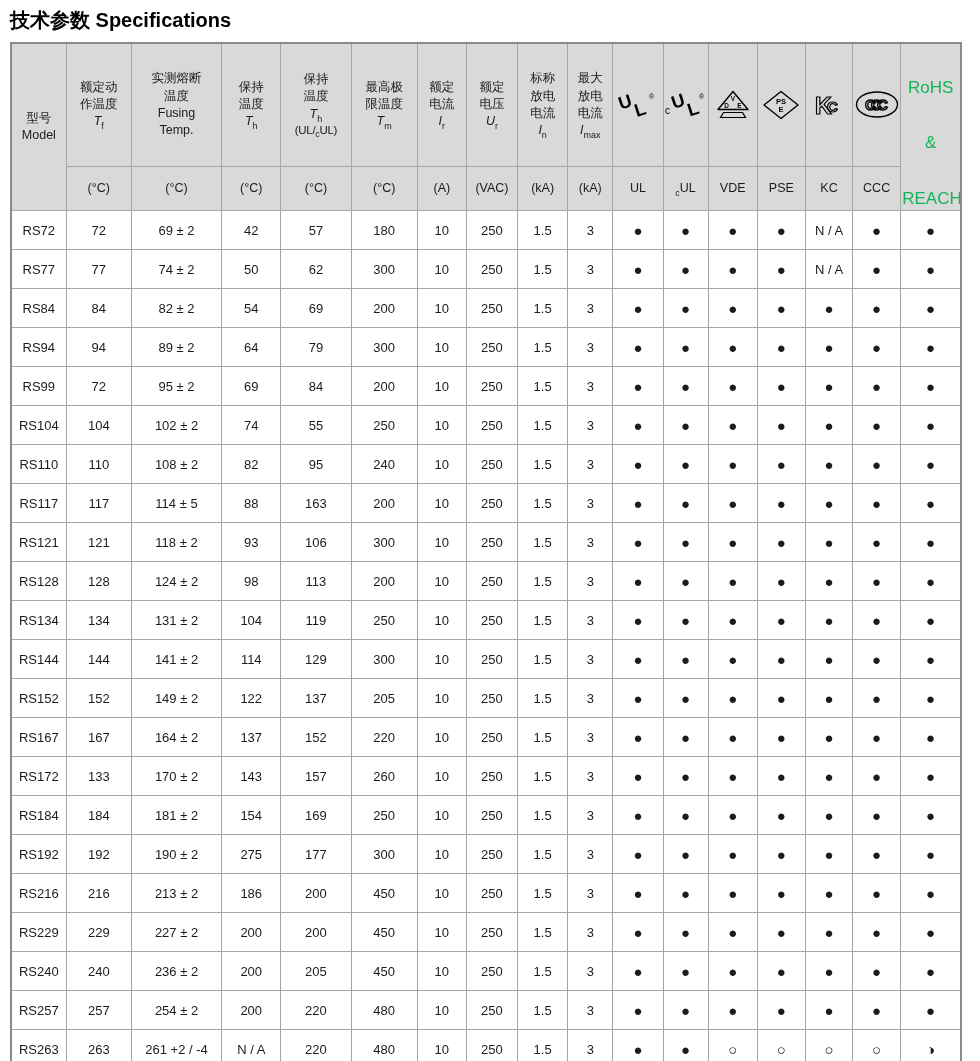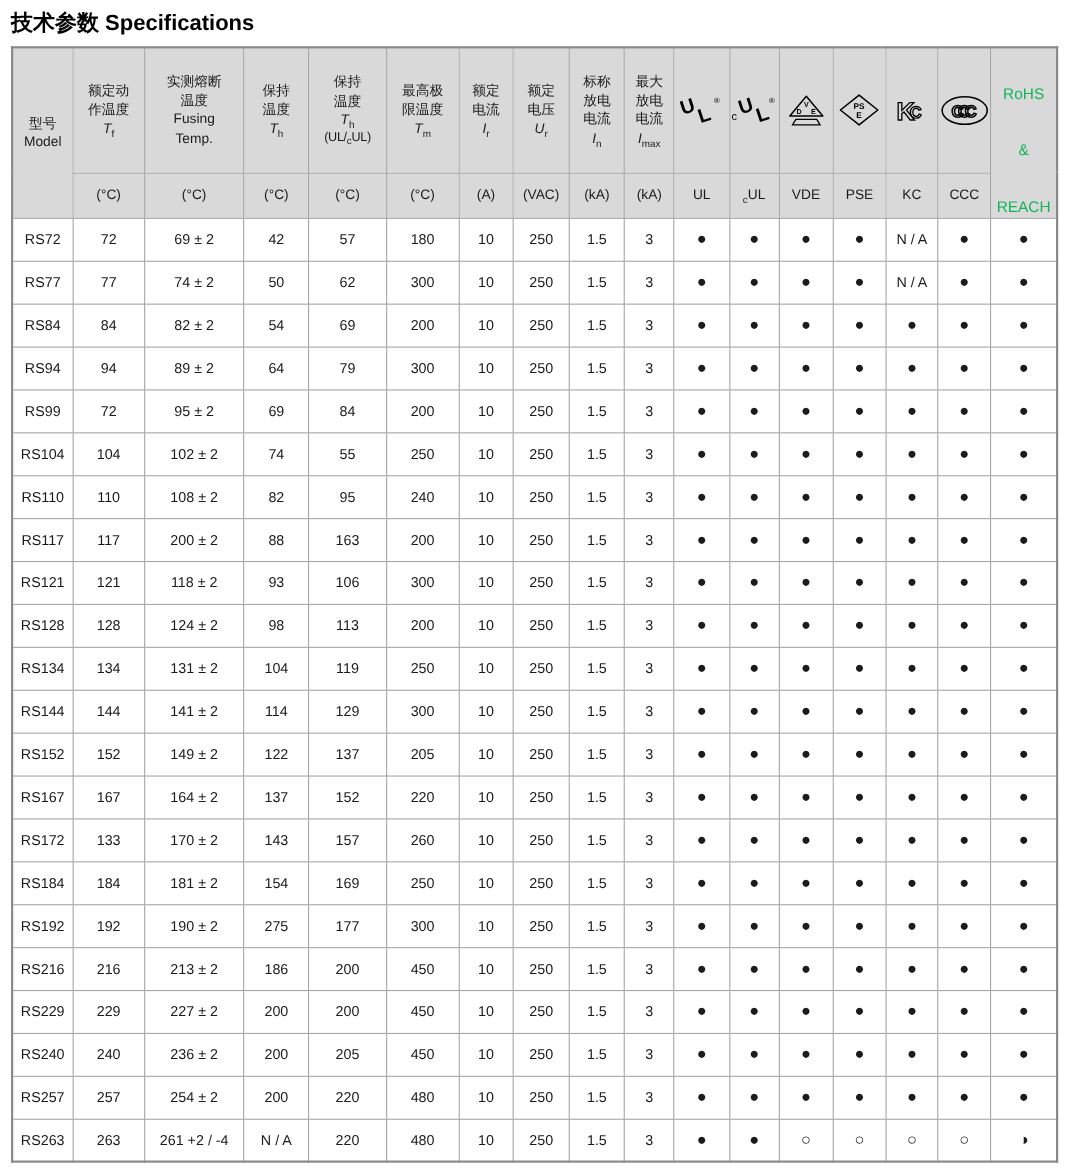--- a/index.html
+++ b/index.html
@@ -19,21 +19,21 @@
   th,td{border:1px solid var(--border);text-align:center;vertical-align:middle;
         padding:0 1px;overflow:hidden;}
   thead th{background:var(--header-bg);font-weight:normal;font-size:12.5px;
            line-height:1.38;color:var(--ink);}
   tr.main-header th{height:102px;}
   tr.units-header th{height:37px;font-size:12.5px;}
   tbody td{height:39px;font-size:13px;background:#fff;}
   .sym{font-style:italic;}
   sub{font-size:9px;line-height:0;}
   .extra-line{font-size:11.5px;letter-spacing:-0.3px;}
-  .rohs-header div{color:var(--green);font-size:14px;margin-top:32px;}
+  .rohs-header div{color:var(--green);font-size:17px;margin-top:32px;}
   td.dot{font-size:15px;line-height:1;}
   svg.logo{display:block;margin:0 auto;}
   svg text{font-family:"Liberation Sans","DejaVu Sans",sans-serif;}
 </style>
 </head>
 <body>
 
 <div class="page">
   <h1>技术参数 Specifications</h1>
 
@@ -322,21 +322,21 @@
           <td class="dot">●</td>
           <td class="dot">●</td>
           <td class="dot">●</td>
           <td class="dot">●</td>
           <td class="dot">●</td>
           <td class="dot">●</td>
         </tr>
         <tr>
           <td>RS117</td>
           <td>117</td>
-          <td>200 ± 2</td>
+          <td>114 ± 5</td>
           <td>88</td>
           <td>163</td>
           <td>200</td>
           <td>10</td>
           <td>250</td>
           <td>1.5</td>
           <td>3</td>
           <td class="dot">●</td>
           <td class="dot">●</td>
           <td class="dot">●</td>

